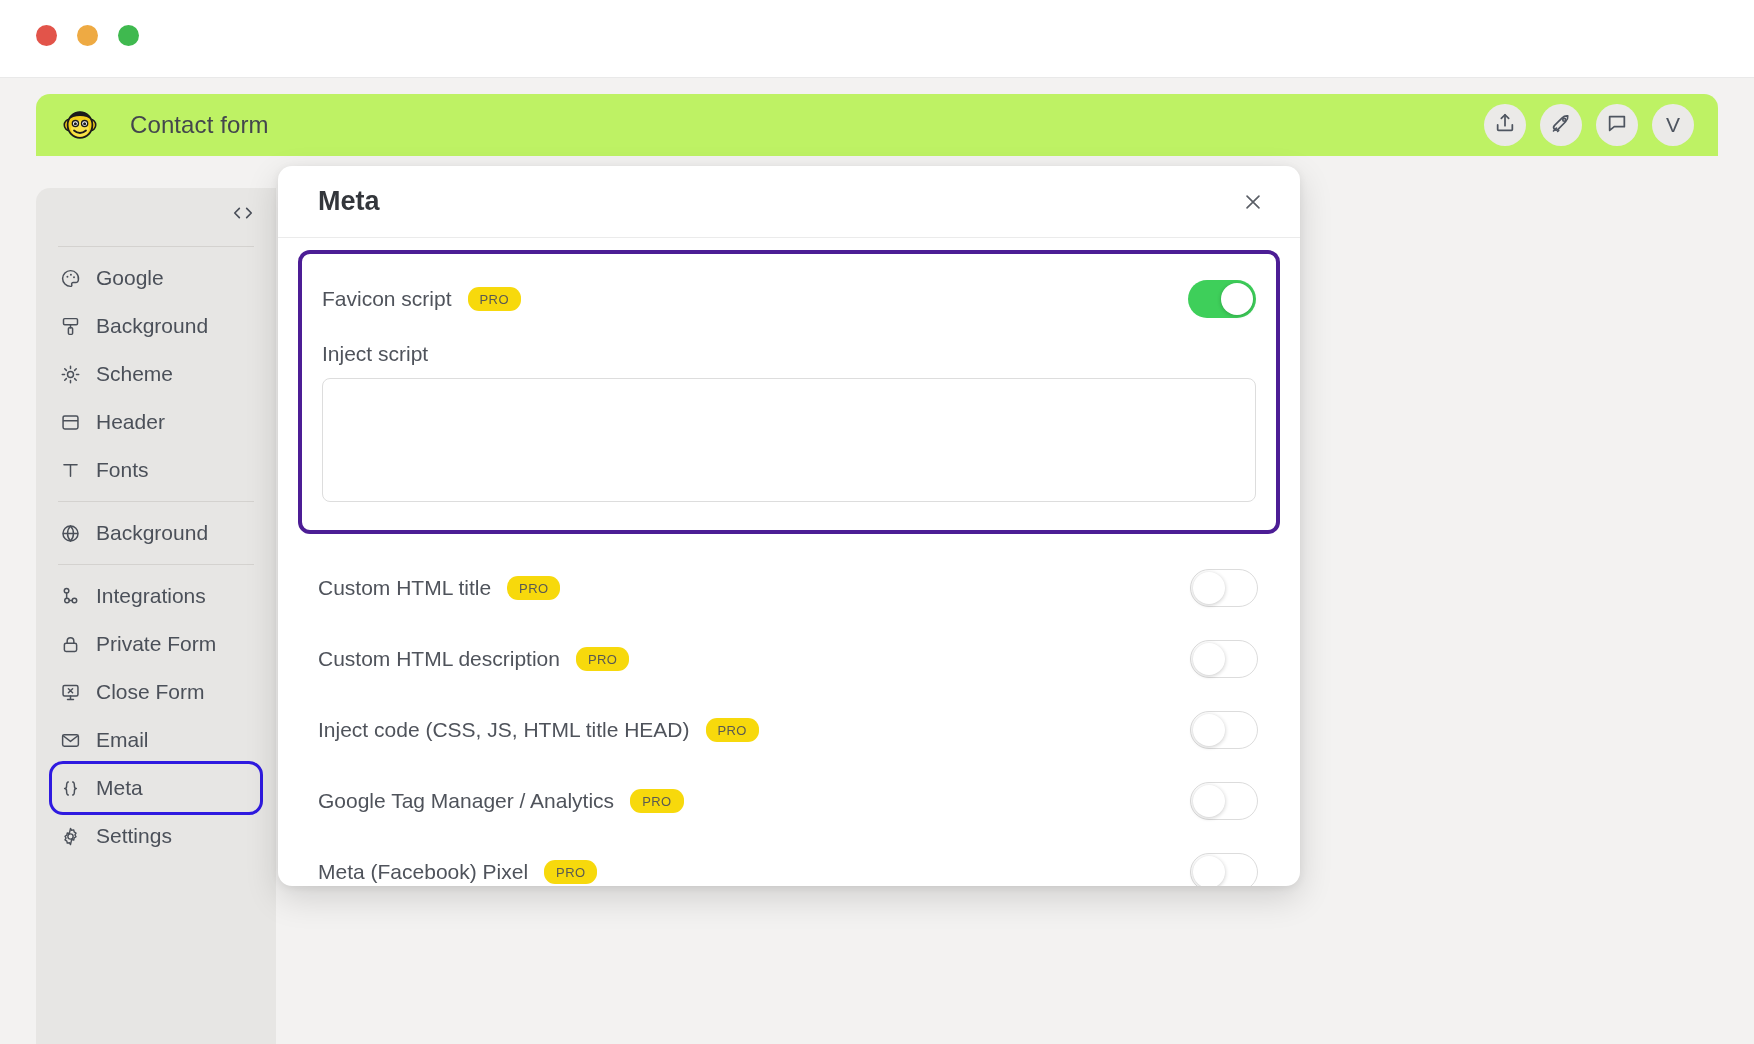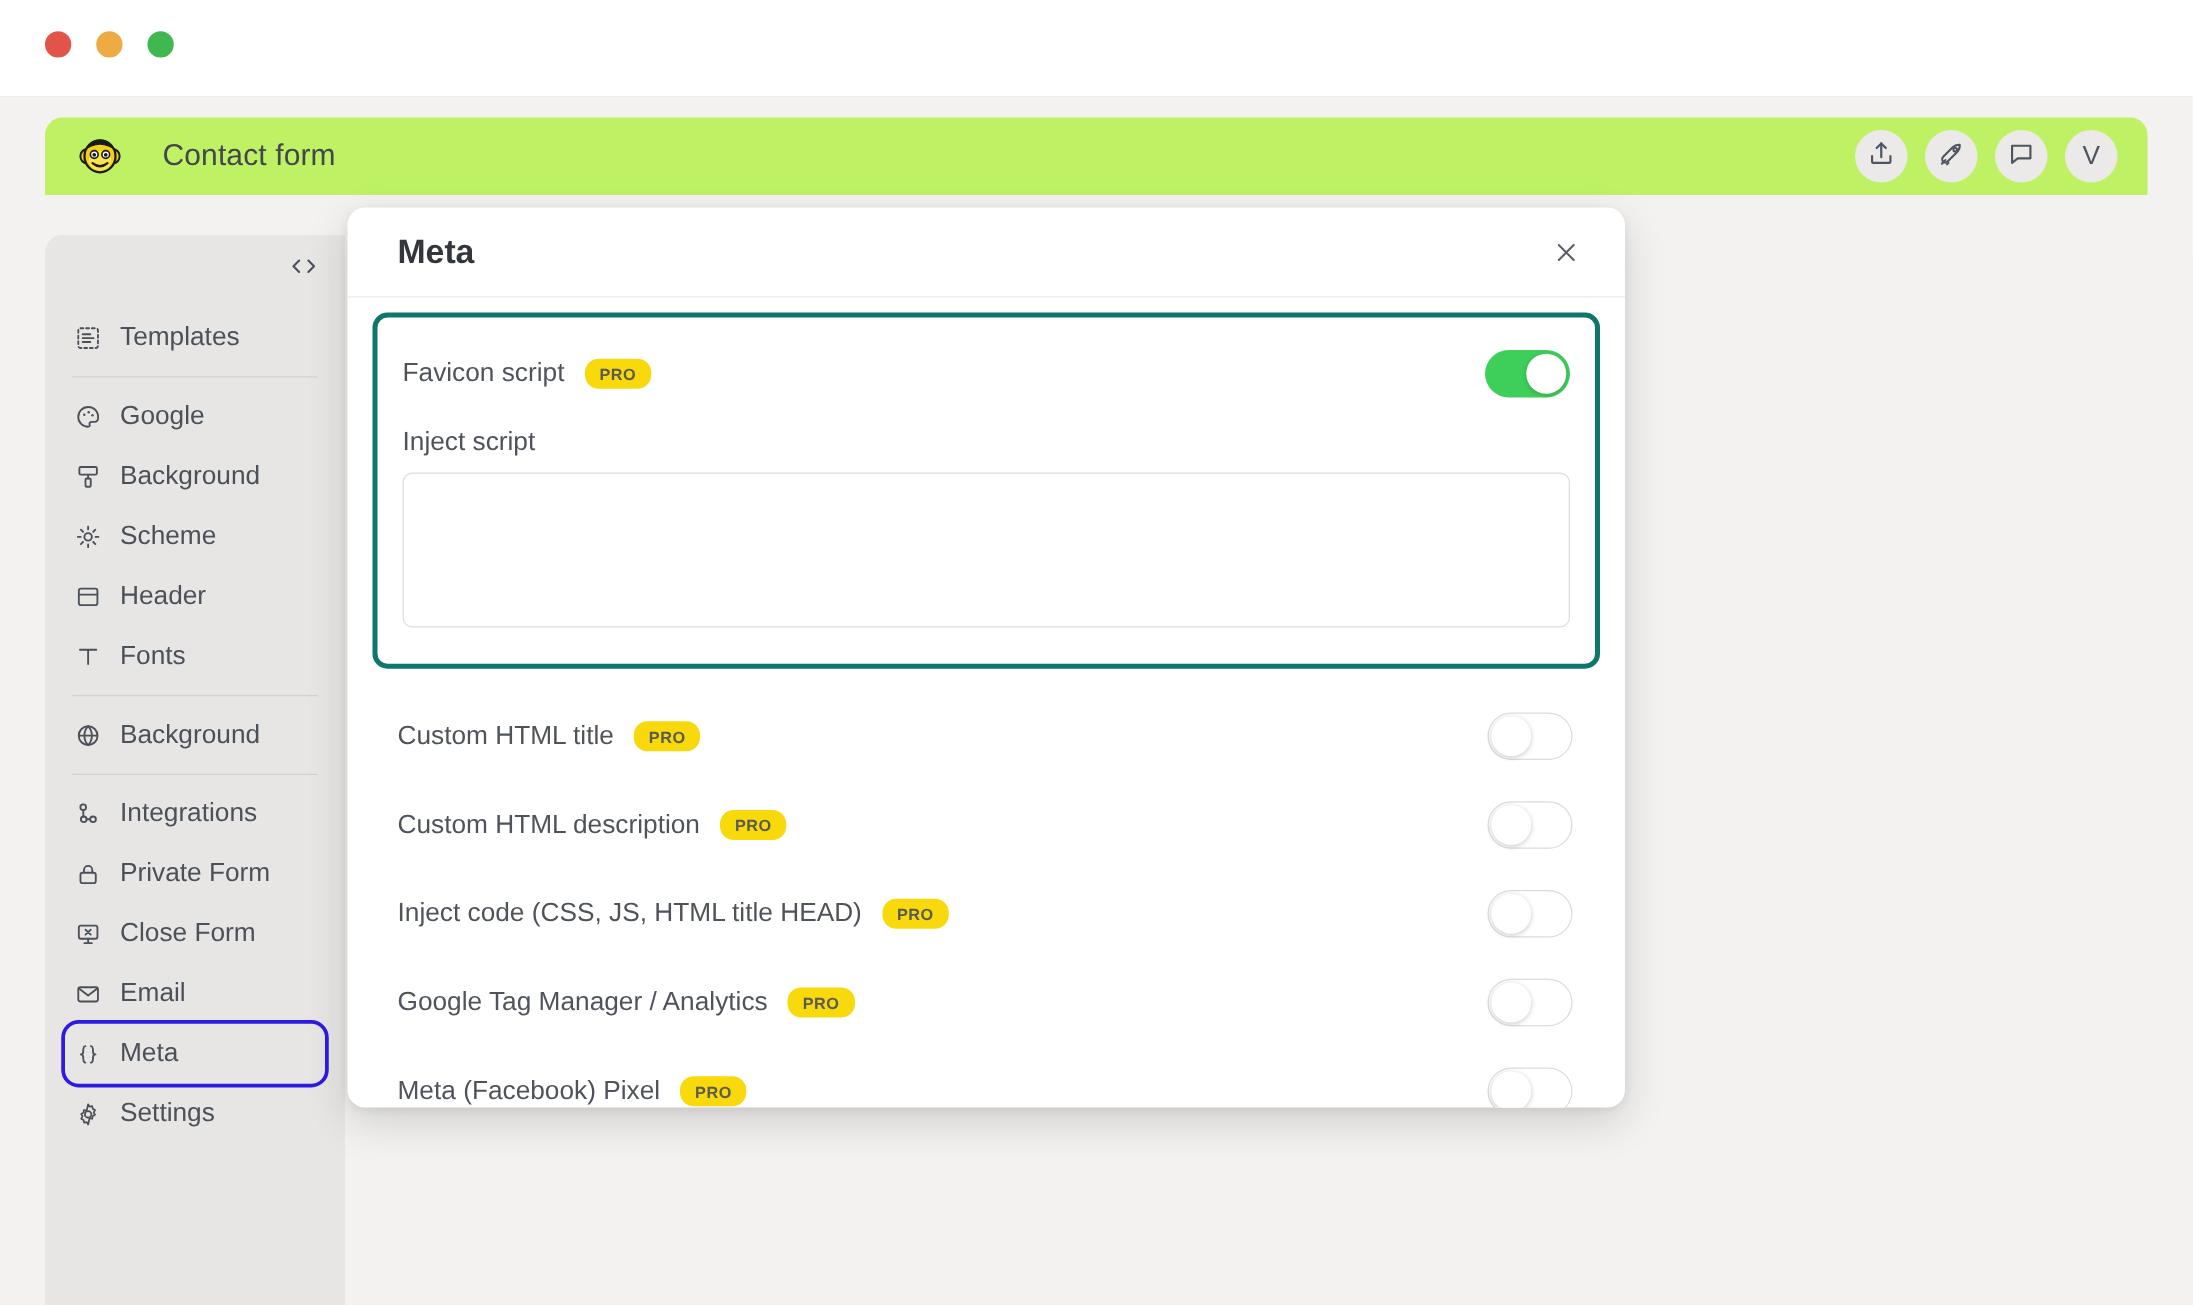--- a/index.html
+++ b/index.html
@@ -163,21 +163,21 @@
     line-height: 1;
   }
   .modal-body {
     padding: 0;
     position: relative;
   }
 
   
   .hl-group {
     margin: 12px 20px 12px 20px;
-    border: 4px solid #0f766e;
+    border: 4px solid #4c1d95;
     border-radius: 12px;
     padding: 16px 20px 24px 20px;
   }
 
   .setting-row {
     display: flex;
     align-items: center;
     min-height: 58px;
   }
   .setting-label {
@@ -187,21 +187,21 @@
     font-size: 21px;
     color: #4f535b;
   }
   .pro-badge {
     background: #f7d90c;
     color: #5a5a52;
     font-size: 13px;
     letter-spacing: .4px;
     padding: 5px 12px 4px 12px;
     border-radius: 11px;
-    font-weight: bold;
+    font-weight: normal;
   }
 
   
   .toggle {
     margin-left: auto;
     width: 68px; height: 38px;
     border-radius: 19px;
     position: relative;
     flex: 0 0 68px;
   }
@@ -312,29 +312,20 @@
   <div class="sidebar">
     <div class="sidebar-collapse">
       <svg width="22" height="16" viewBox="0 0 24 16" fill="none" stroke="currentColor" stroke-width="1.8" stroke-linecap="round" stroke-linejoin="round">
         <path d="M8 3L3 8l5 5"></path>
           <path d="M16 3l5 5-5 5"></path>
       </svg>
     </div>
 
     <div class="nav-list">
 
-      <div class="nav-item">
-        <span class="nav-ico">
-          <svg width="21" height="21" viewBox="0 0 24 24" fill="none" stroke="currentColor" stroke-width="1.7" stroke-linecap="round">
-            <rect x="3" y="3" width="18" height="18" rx="2" stroke-dasharray="2.6 2.6"></rect>
-            <path d="M7 8.5h7M7 12h10M7 15.5h7"></path>
-          </svg>
-        </span>
-        <span>Templates</span>
-      </div>
 
       <div class="nav-sep"></div>
 
       <div class="nav-item">
         <span class="nav-ico">
           <svg width="21" height="21" viewBox="0 0 24 24" fill="none" stroke="currentColor" stroke-width="1.7" stroke-linecap="round">
             <path d="M12 3a9 9 0 1 0 0 18c1.3 0 1.8-1 1.4-2-.5-1.3.4-2.4 1.8-2.4H18a3 3 0 0 0 3-3.1A9 9 0 0 0 12 3z"></path>
             <circle cx="8.5" cy="10" r="1.1" fill="currentColor" stroke="none"></circle>
             <circle cx="12.5" cy="7.8" r="1.1" fill="currentColor" stroke="none"></circle>
             <circle cx="16" cy="10.5" r="1.1" fill="currentColor" stroke="none"></circle>

